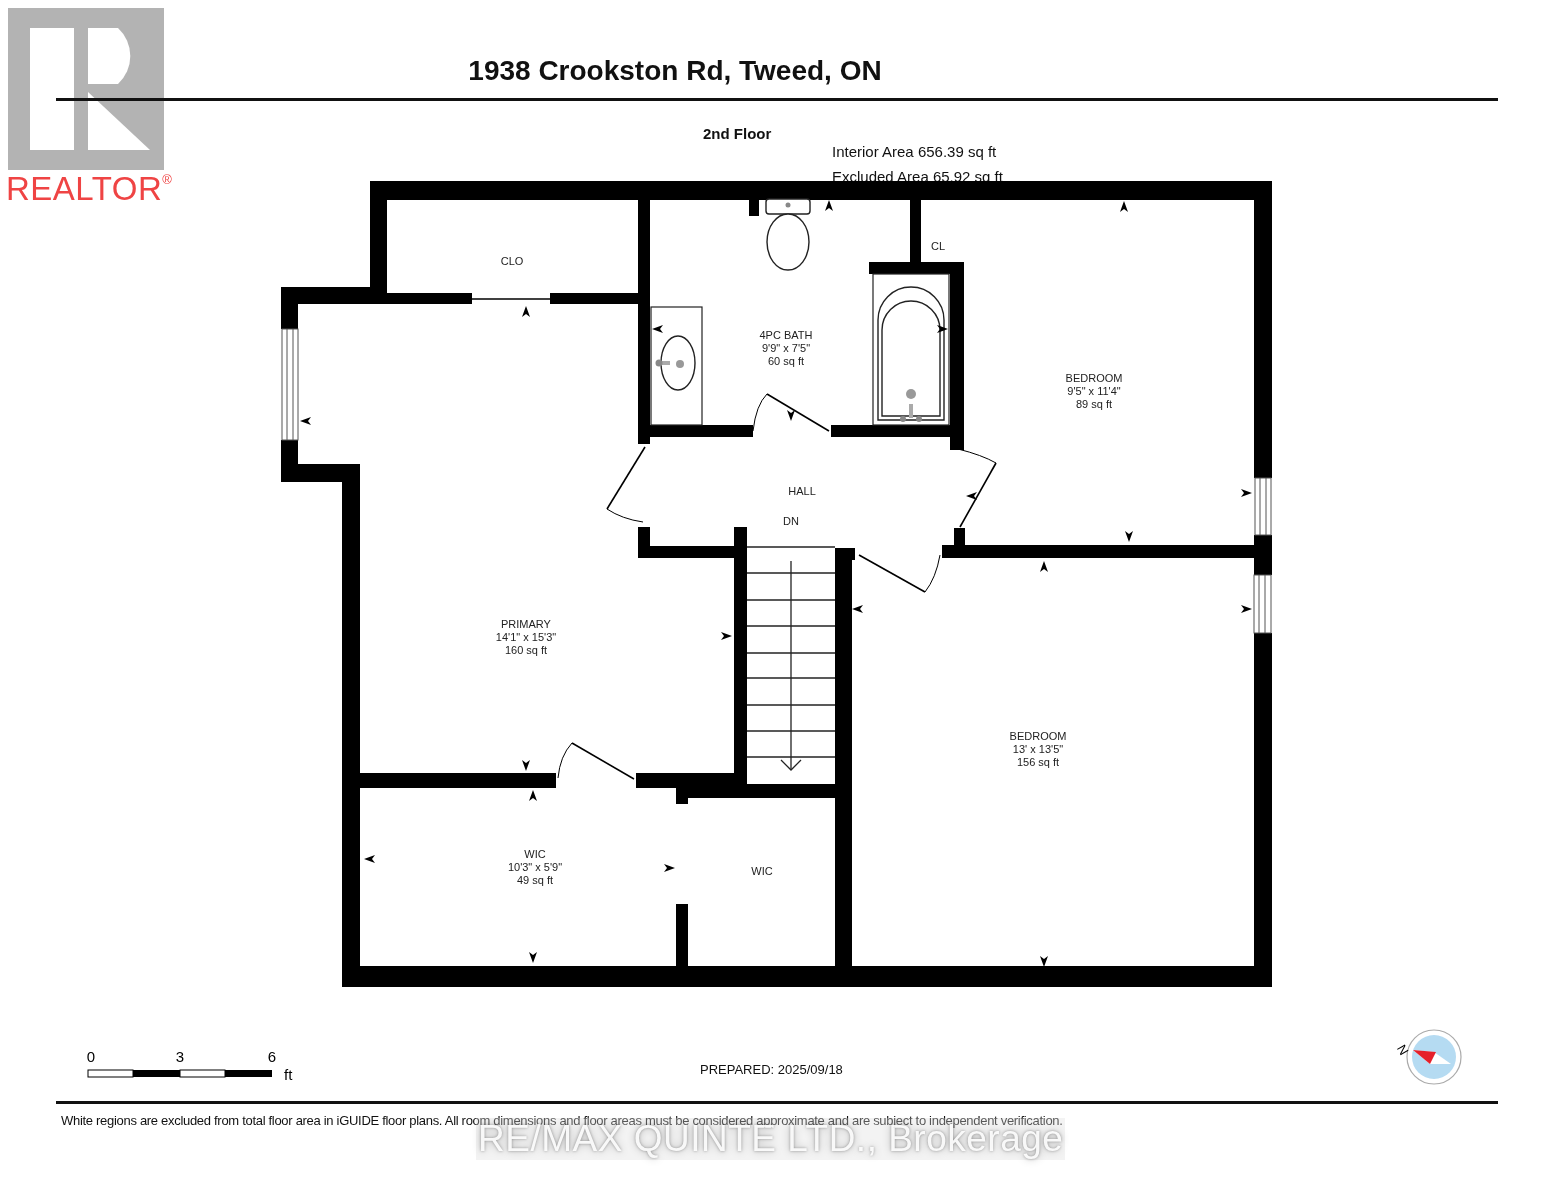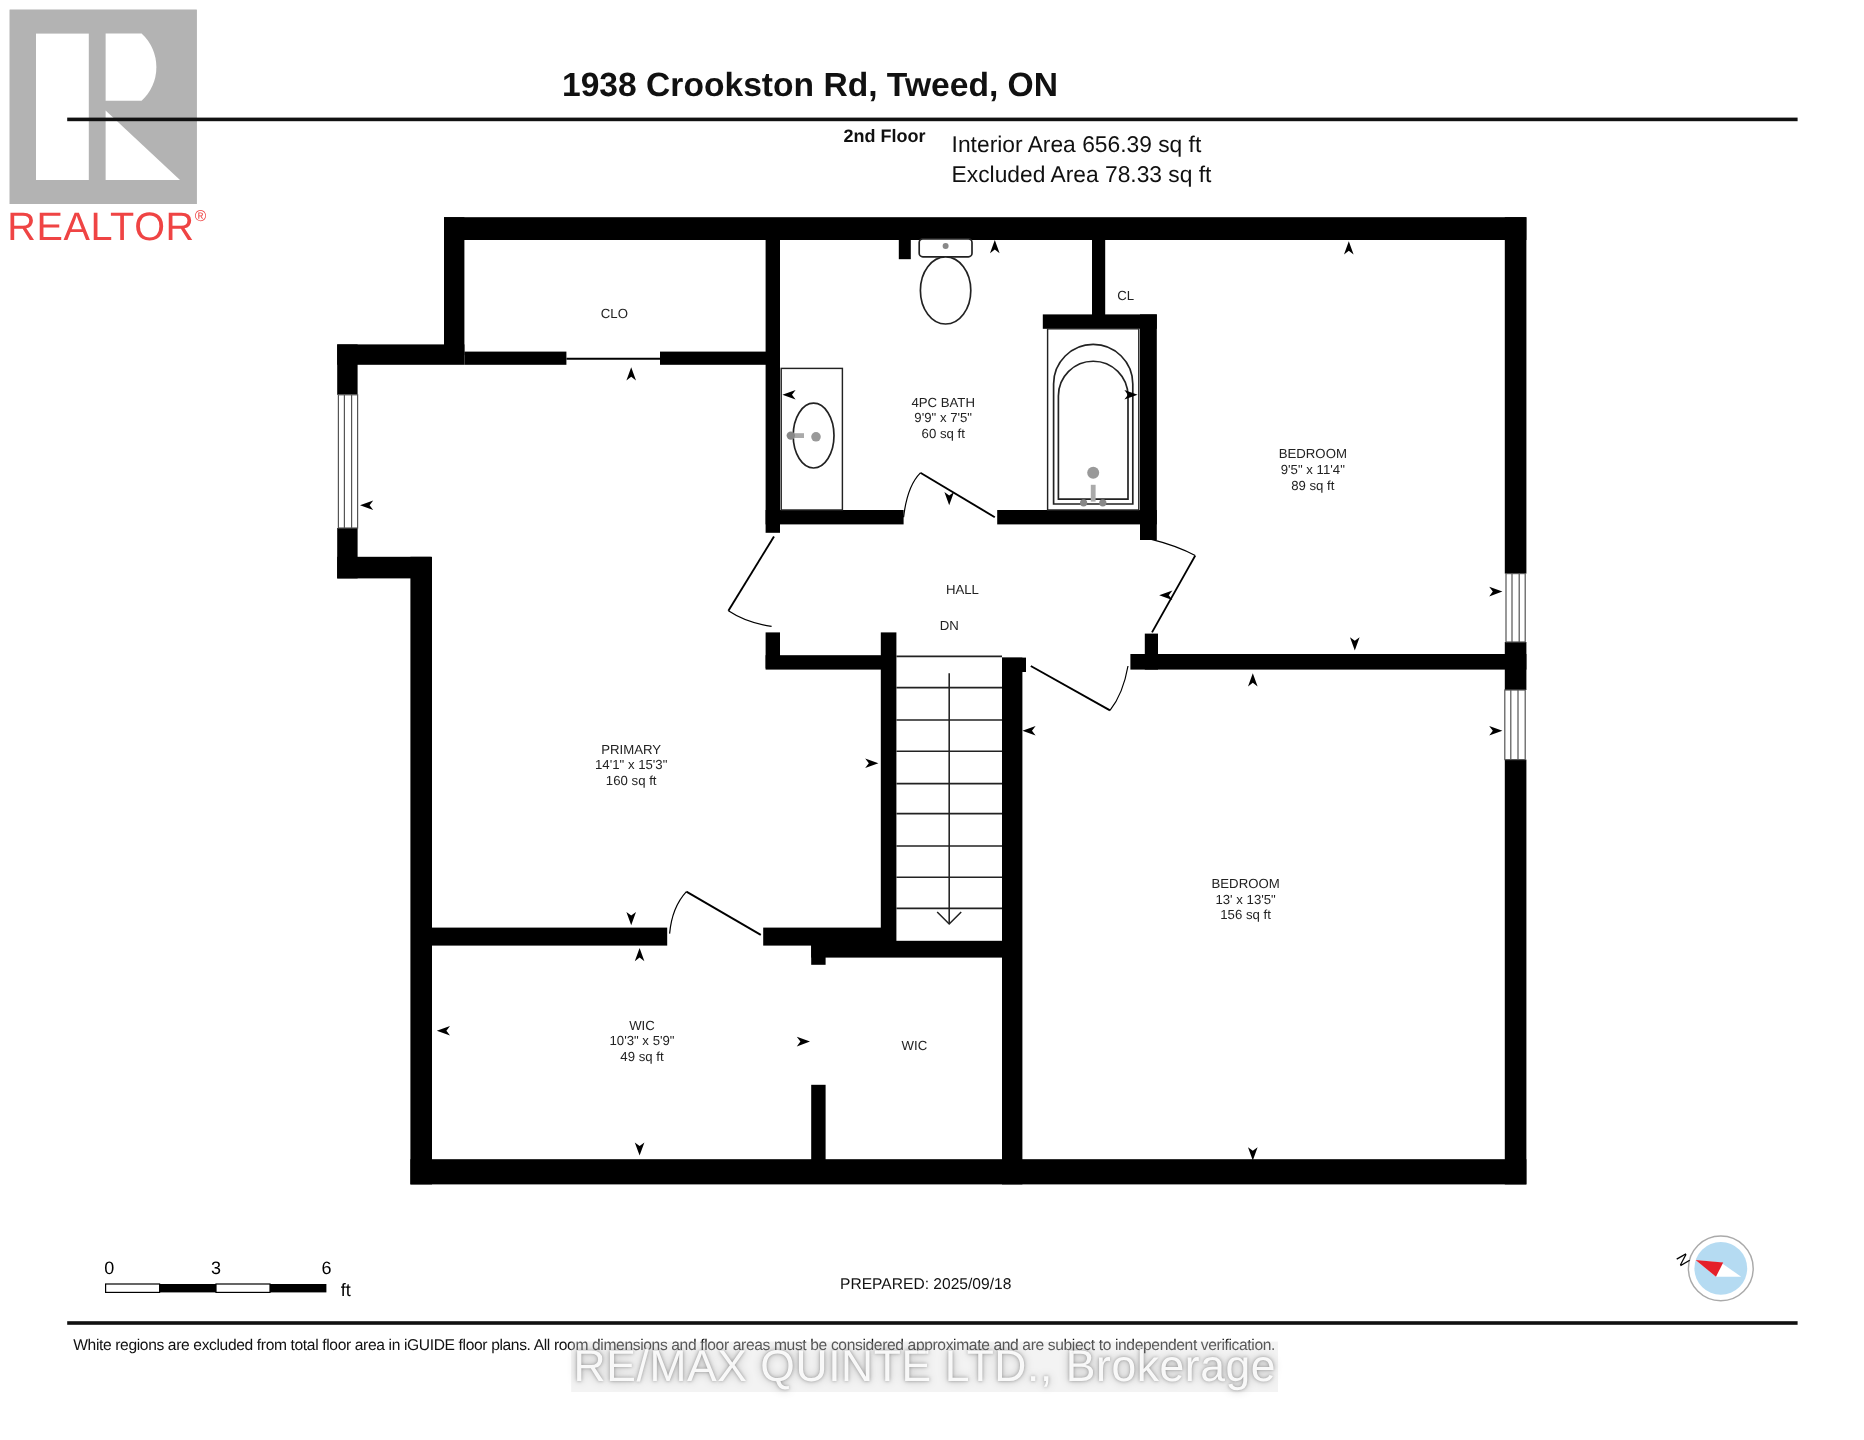--- a/index.html
+++ b/index.html
@@ -3,22 +3,22 @@
 <meta charset="utf-8">
 <style>
   html, body { margin: 0; padding: 0; background: #ffffff; }
   body { width: 1553px; height: 1200px; position: relative; overflow: hidden; font-family: "Liberation Sans", sans-serif; color: #111; }
   .abs { position: absolute; }
   .logo { left: 8px; top: 8px; width: 156px; height: 162px; background: #b3b3b3; }
   .logo-text { left: 6px; top: 170px; font-size: 33px; color: #ef4444; letter-spacing: 0.5px; }
   .logo-text sup { font-size: 13px; vertical-align: top; position: relative; top: 2px; }
   .title { left: 0; width: 1350px; top: 55px; text-align: center; font-size: 28px; font-weight: bold; color: #111; }
   .rule-top { left: 56px; top: 98px; width: 1442px; height: 3px; background: #111; }
-  .floor-label { left: 703px; top: 105px; font-size: 15px; font-weight: bold; text-align: center; }
-  .area-line { left: 793px; font-size: 19px; }
+  .floor-label { left: 703px; top: 125px; font-size: 15px; font-weight: bold; text-align: center; }
+  .area-line { left: 832px; font-size: 15px; margin-top: 32px; }
   svg.plan { position: absolute; left: 0; top: 0; }
   .room-text { font-family: "Liberation Sans", sans-serif; font-size: 11px; fill: #222; text-anchor: middle; }
   .prepared { left: 700px; top: 1062px; font-size: 13px; }
   .rule-bottom { left: 56px; top: 1101px; width: 1442px; height: 3px; background: #111; }
   .disclaimer { left: 61px; top: 1113px; font-size: 13px; letter-spacing: -0.3px; }
   .watermark { left: 466px; top: 1118px; font-size: 37px; color: rgba(255,255,255,0.92); text-shadow: 0 0 3px rgba(0,0,0,0.35), 0 0 8px rgba(0,0,0,0.25); background: rgba(220,220,220,0.35); padding: 0 2px; letter-spacing: 0.5px; margin-left: 10px; }
 </style>
 </head>
 <body>
 
@@ -29,21 +29,21 @@
     <path d="M80 20 H110 A38 38 0 0 1 110 76 H80 Z" fill="#ffffff"></path>
     <polygon points="80,84 80,142 142,142" fill="#ffffff"></polygon>
   </svg>
 </div>
 <div class="abs logo-text"><span>REALTOR</span><sup>®</sup></div>
 
 <div class="abs title">1938 Crookston Rd, Tweed, ON</div>
 <div class="abs rule-top"></div>
 <div class="abs floor-label">2nd Floor</div>
 <div class="abs area-line" style="top:111px">Interior Area 656.39 sq ft</div>
-<div class="abs area-line" style="top:136px">Excluded Area 78.33 sq ft</div>
+<div class="abs area-line" style="top:136px">Excluded Area 65.92 sq ft</div>
 
 <svg class="plan" width="1553" height="1200" viewBox="0 0 1553 1200">
   <g fill="#000">
 
     <rect x="370" y="181" width="902" height="19"></rect>
 
     <rect x="1254" y="181" width="18" height="297"></rect>
     <rect x="1254" y="535" width="18" height="40"></rect>
     <rect x="1254" y="633" width="18" height="354"></rect>
 

